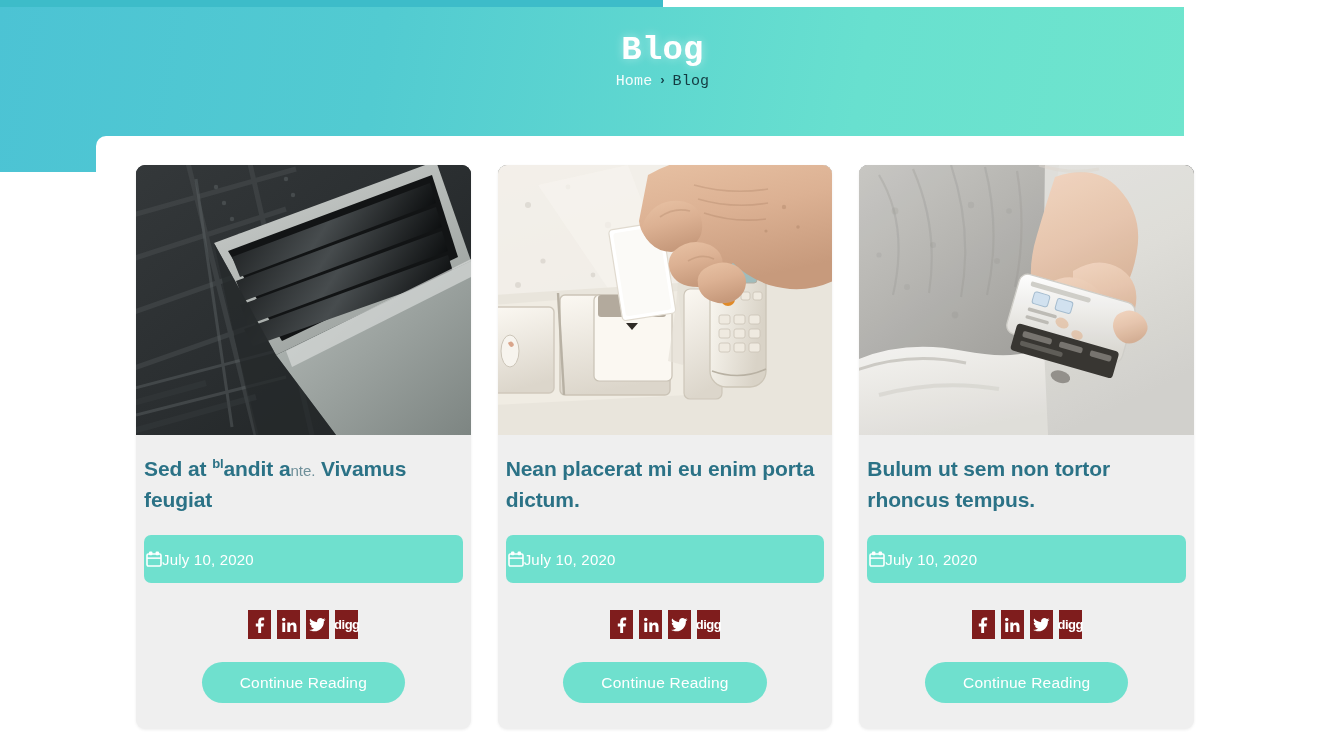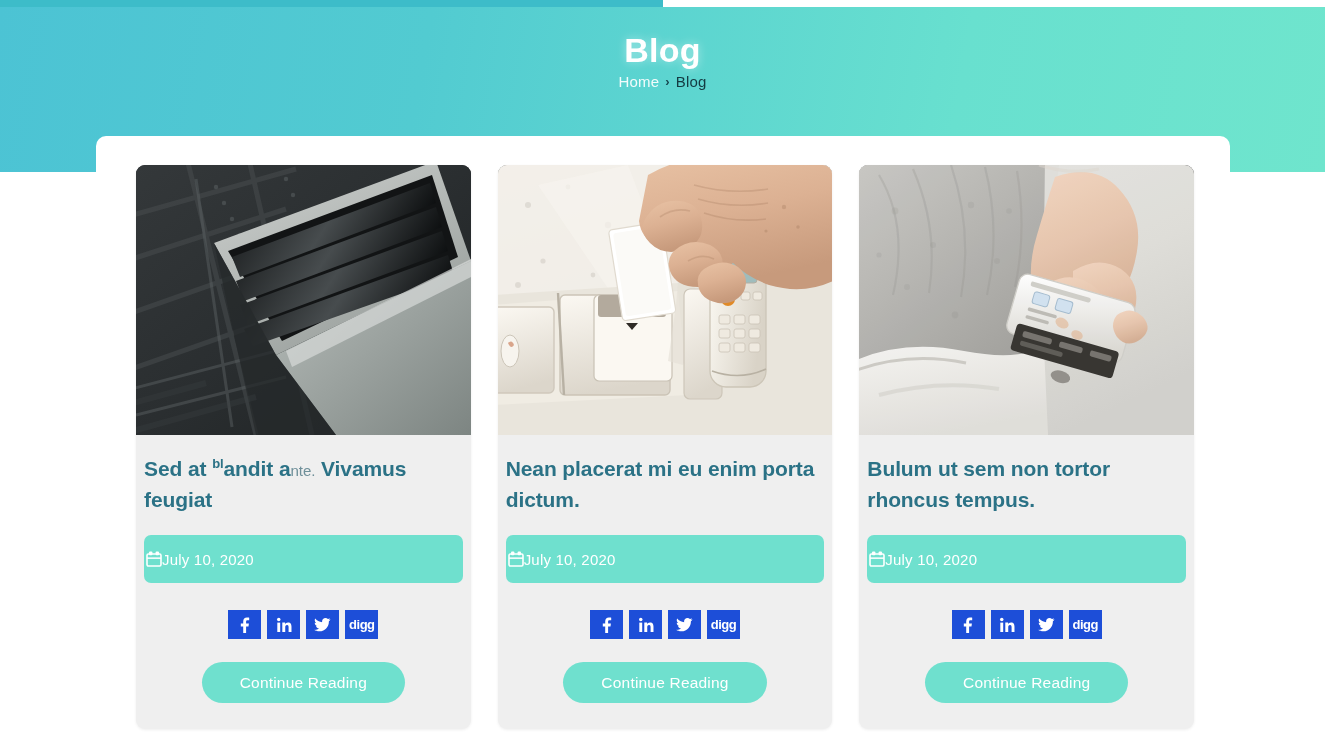--- a/index.html
+++ b/index.html
@@ -30,24 +30,25 @@
   }
   .progress-fill {
     height: 7px;
     background: #3dbcc9;
   }
 
   
   .hero {
     position: absolute;
     top: 0; left: 0;
-    width: 1325px;
+    width: 1184px;
     height: 172px;
     background: linear-gradient(100deg, #4cc3d4 0%, #52cbd1 32%, #68e0cf 72%, #6fe5cd 100%);
     z-index: 5;
+    font-family: Liberation Mono, monospace;
   }
 
   .hero-title {
     position: absolute;
     top: 31px;
     left: 0;
     width: 1325px;
     text-align: center;
     font-size: 34px;
     font-weight: bold;
@@ -161,23 +162,23 @@
   }
   .cal-icon { width: 16px; height: 16px; display: block; margin-right: 0px; }
 
   .share-row {
     margin-top: 27px;
     display: flex;
     justify-content: center;
     gap: 6px;
   }
   .share-btn {
-    width: 33px;
+    width: 23px;
     height: 29px;
-    background: #1d4ed8;
+    background: #7f1d1d;
     display: flex;
     align-items: center;
     justify-content: center;
     color: #ffffff;
     cursor: pointer;
   }
   .share-btn svg { display: block; }
   .share-btn .digg-text {
     font-size: 13px;
     font-weight: bold;

